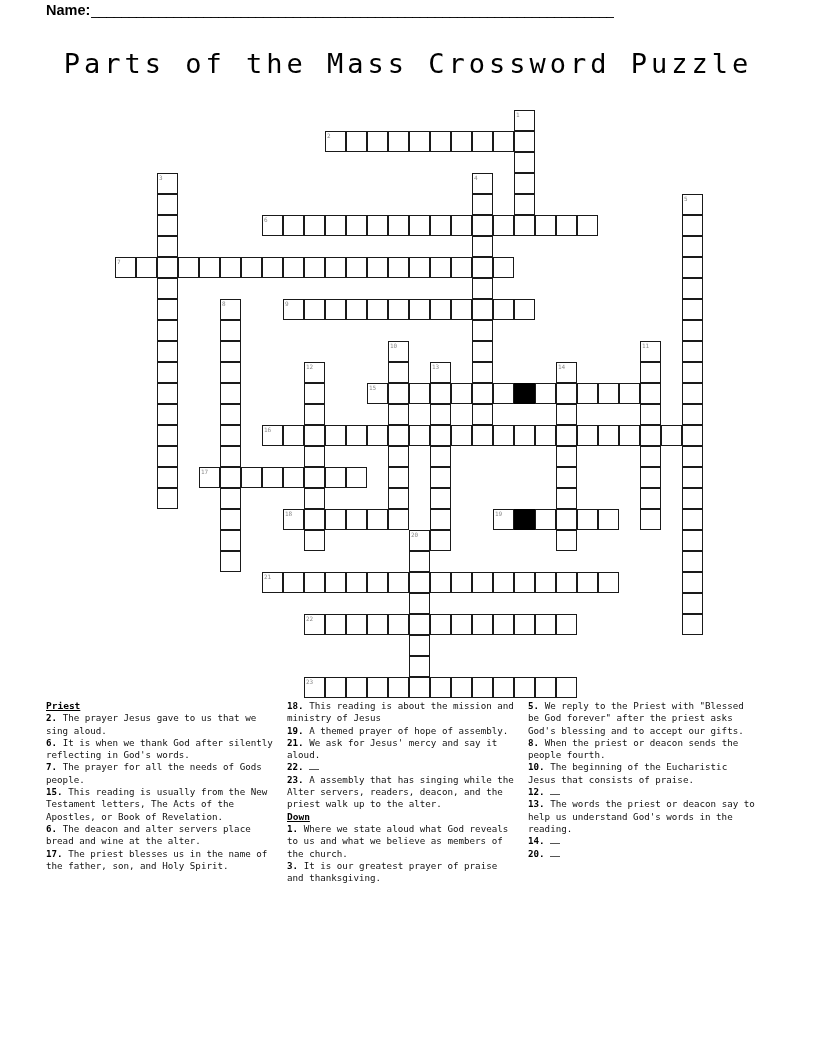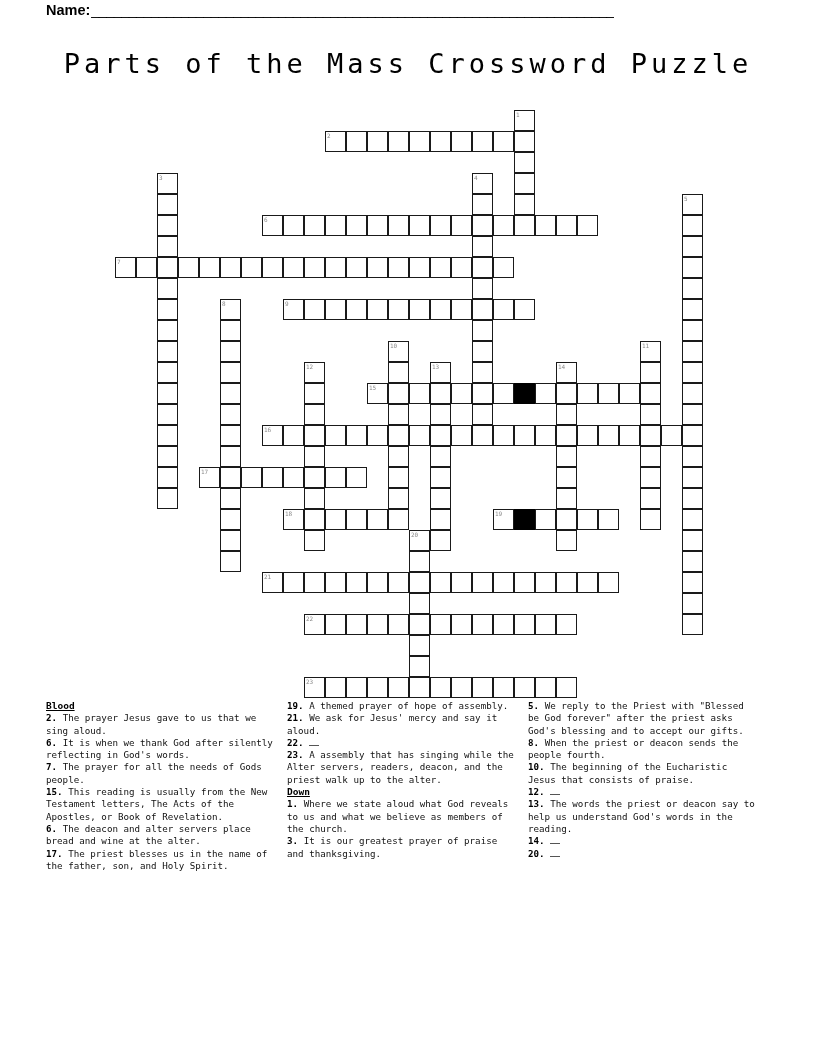--- a/index.html
+++ b/index.html
@@ -437,29 +437,30 @@
     <div class="cell" style="left: 451px; top: 677px;"></div>
     <div class="cell" style="left: 472px; top: 677px;"></div>
     <div class="cell" style="left: 493px; top: 677px;"></div>
     <div class="cell" style="left: 514px; top: 677px;"></div>
     <div class="cell" style="left: 535px; top: 677px;"></div>
     <div class="cell" style="left: 556px; top: 677px;"></div>
   </div>
 
 <div id="clues">
   <div class="clue-col" id="clue-col-1">
-      <div class="clue-heading">Blood</div>
+      <div class="clue-heading">Priest</div>
       <p class="clue"><span class="cnum">2.</span> <span>The prayer Jesus gave to us that we sing aloud.</span></p>
       <p class="clue"><span class="cnum">6.</span> <span>It is when we thank God after silently reflecting in God's words.</span></p>
       <p class="clue"><span class="cnum">7.</span> <span>The prayer for all the needs of Gods people.</span></p>
       <p class="clue"><span class="cnum">15.</span> <span>This reading is usually from the New Testament letters, The Acts of the Apostles, or Book of Revelation.</span></p>
       <p class="clue"><span class="cnum">6.</span> <span>The deacon and alter servers place bread and wine at the alter.</span></p>
       <p class="clue"><span class="cnum">17.</span> <span>The priest blesses us in the name of the father, son, and Holy Spirit.</span></p>
     </div>
   <div class="clue-col" id="clue-col-2">
+      <p class="clue"><span class="cnum">18.</span> <span>This reading is about the mission and ministry of Jesus</span></p>
       <p class="clue"><span class="cnum">19.</span> <span>A themed prayer of hope of assembly.</span></p>
       <p class="clue"><span class="cnum">21.</span> <span>We ask for Jesus' mercy and say it aloud.</span></p>
       <p class="clue"><span class="cnum">22.</span> <span class="blankline"></span></p>
       <p class="clue"><span class="cnum">23.</span> <span>A assembly that has singing while the Alter servers, readers, deacon, and the priest walk up to the alter.</span></p>
       <div class="clue-heading">Down</div>
       <p class="clue"><span class="cnum">1.</span> <span>Where we state aloud what God reveals to us and what we believe as members of the church.</span></p>
       <p class="clue"><span class="cnum">3.</span> <span>It is our greatest prayer of praise and thanksgiving.</span></p>
     </div>
   <div class="clue-col" id="clue-col-3">
       <p class="clue"><span class="cnum">5.</span> <span>We reply to the Priest with "Blessed be God forever" after the priest asks God's blessing and to accept our gifts.</span></p>

